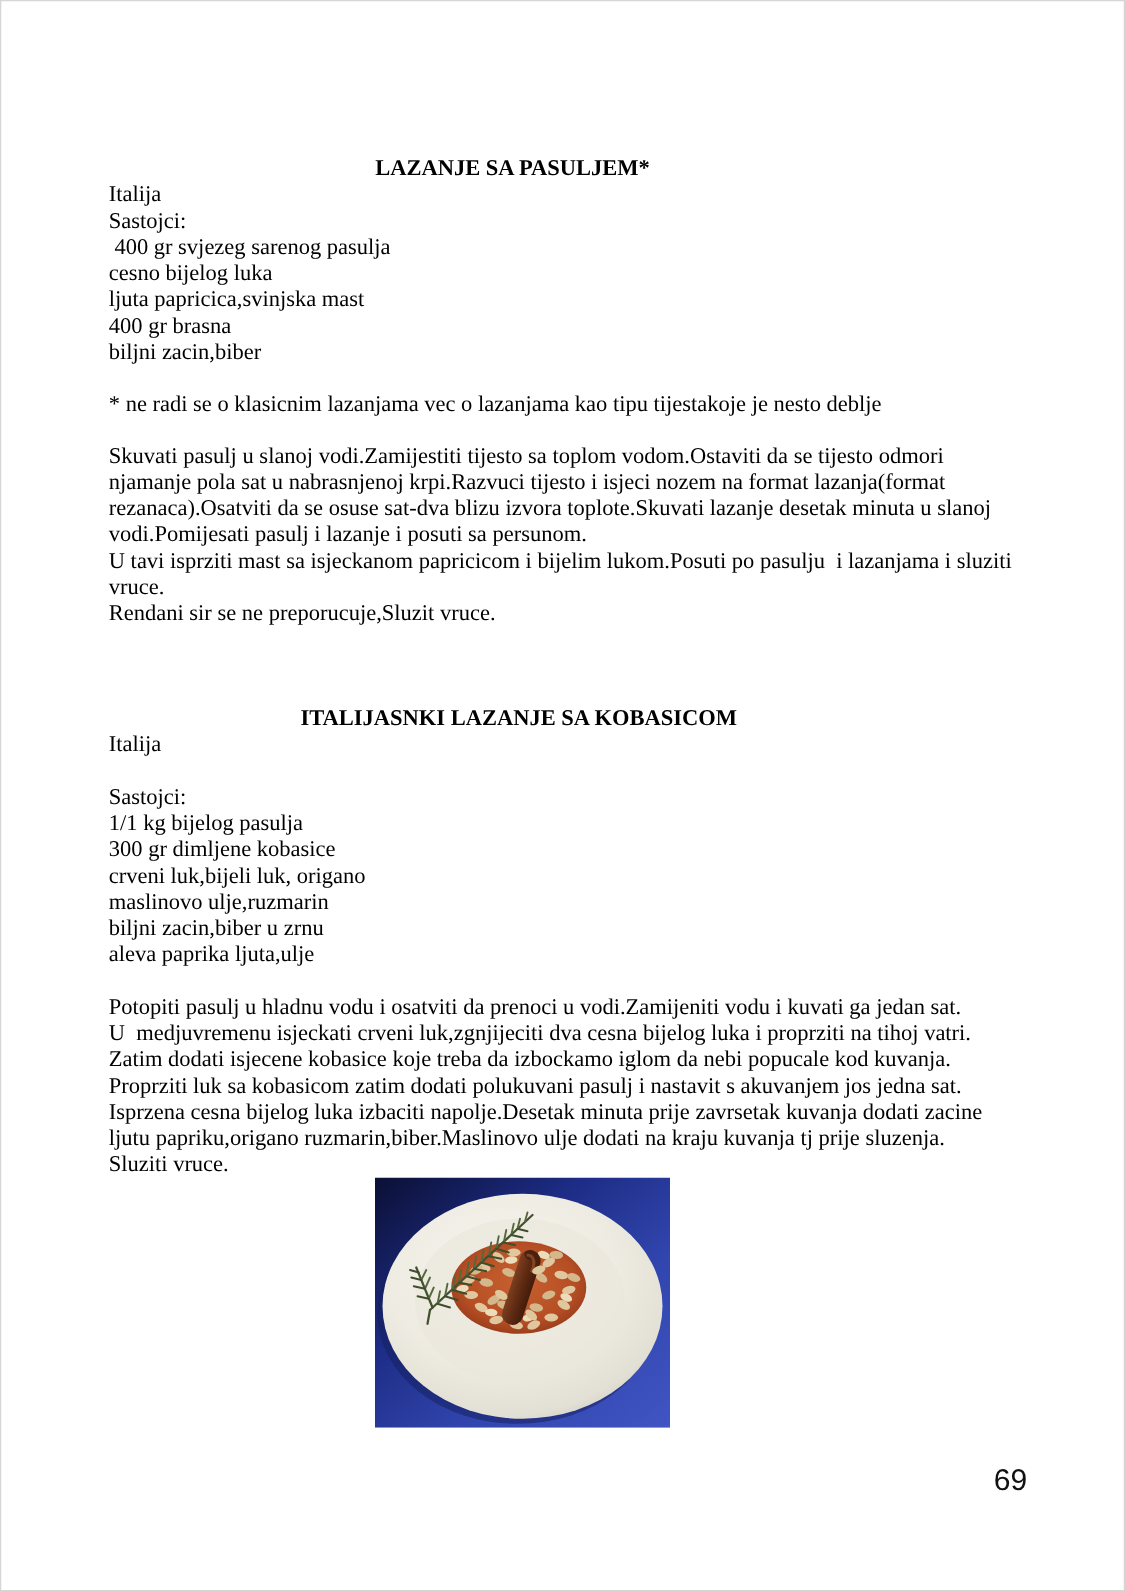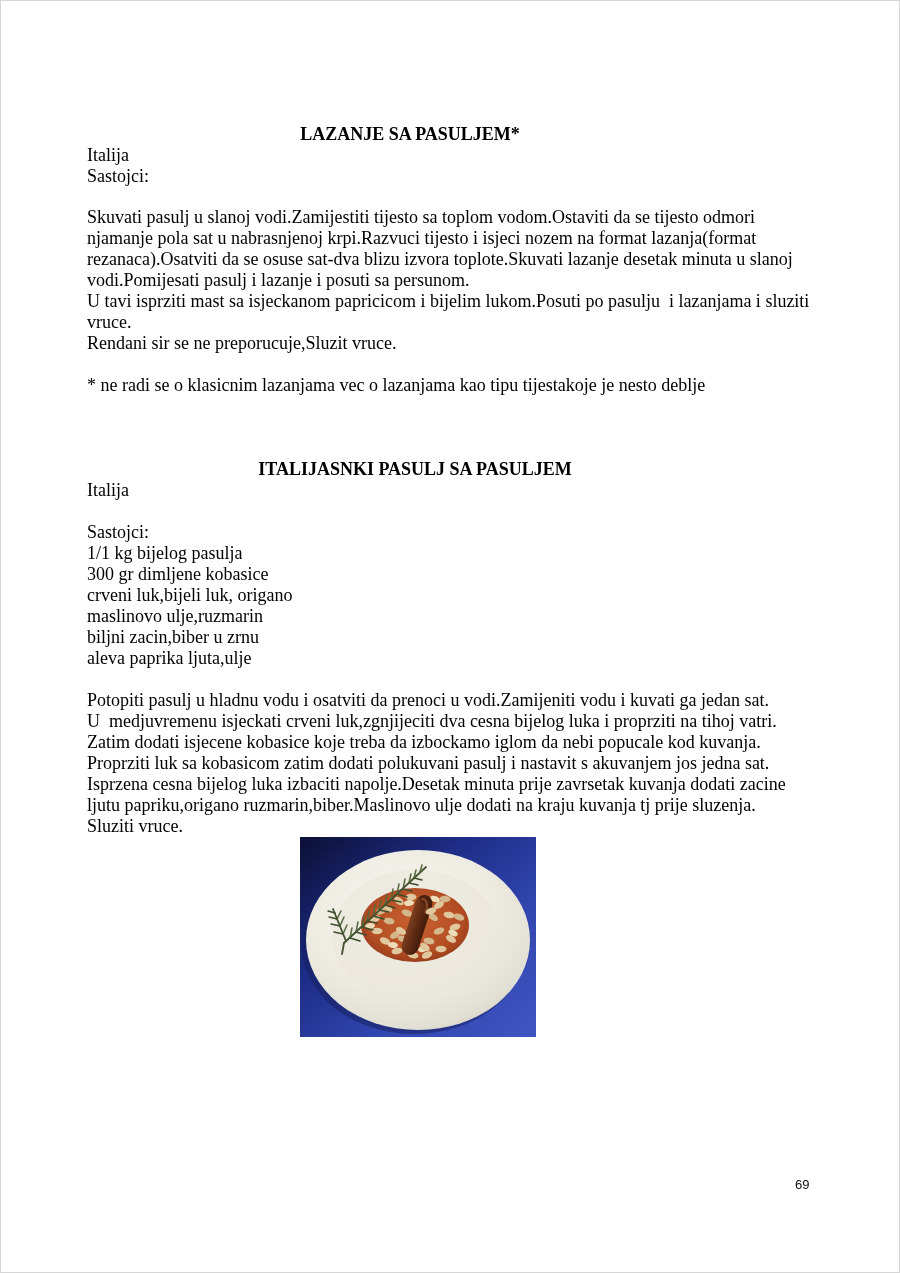--- a/index.html
+++ b/index.html
@@ -17,45 +17,50 @@
   .m20 { margin-top:20px; }
   .m21 { margin-top:21px; }
   .m63 { margin-top:63px; }
   .photo {
     position:relative; width:236px; height:200px; margin-left:213px; margin-top:0px;
     box-shadow: inset 0 0 0 2px rgba(16,22,80,0.65);
   }
   .photo svg { display:block; }
   .pageno {
     position:absolute; left:795px; top:1174px; font-family:"Liberation Sans", sans-serif;
-    font-size:13px; line-height:21px; color:#111111;
+    font-size:24px; line-height:21px; color:#111111;
   }
 </style>
 </head>
 <body>
 
 <div class="page">
   <div class="content">
 
     <div>
       <h1 class="title t1">LAZANJE SA PASULJEM*</h1>
       <div class="origin">Italija</div>
       <div class="lines">Sastojci:</div>
+      <div class="lines"> 400 gr svjezeg sarenog pasulja
+cesno bijelog luka
+ljuta papricica,svinjska mast
+400 gr brasna
+biljni zacin,biber</div>
+      <div class="lines m21">* ne radi se o klasicnim lazanjama vec o lazanjama kao tipu tijestakoje je nesto deblje</div>
       <div class="lines m20">Skuvati pasulj u slanoj vodi.Zamijestiti tijesto sa toplom vodom.Ostaviti da se tijesto odmori
 njamanje pola sat u nabrasnjenoj krpi.Razvuci tijesto i isjeci nozem na format lazanja(format
 rezanaca).Osatviti da se osuse sat-dva blizu izvora toplote.Skuvati lazanje desetak minuta u slanoj
 vodi.Pomijesati pasulj i lazanje i posuti sa persunom.
 U tavi isprziti mast sa isjeckanom papricicom i bijelim lukom.Posuti po pasulju  i lazanjama i sluziti
 vruce.
 Rendani sir se ne preporucuje,Sluzit vruce.</div>
-      <div class="lines m21">* ne radi se o klasicnim lazanjama vec o lazanjama kao tipu tijestakoje je nesto deblje</div>
     </div>
 
     <div>
-      <h1 class="title t2 m63">ITALIJASNKI PASULJ SA PASULJEM</h1>
+      <h1 class="title t2 m63">ITALIJASNKI LAZANJE SA KOBASICOM</h1>
       <div class="origin">Italija</div>
       <div class="lines m21">Sastojci:</div>
       <div class="lines">1/1 kg bijelog pasulja
 300 gr dimljene kobasice
 crveni luk,bijeli luk, origano
 maslinovo ulje,ruzmarin
 biljni zacin,biber u zrnu
 aleva paprika ljuta,ulje</div>
       <div class="lines m21">Potopiti pasulj u hladnu vodu i osatviti da prenoci u vodi.Zamijeniti vodu i kuvati ga jedan sat.
 U  medjuvremenu isjeckati crveni luk,zgnjijeciti dva cesna bijelog luka i proprziti na tihoj vatri.

